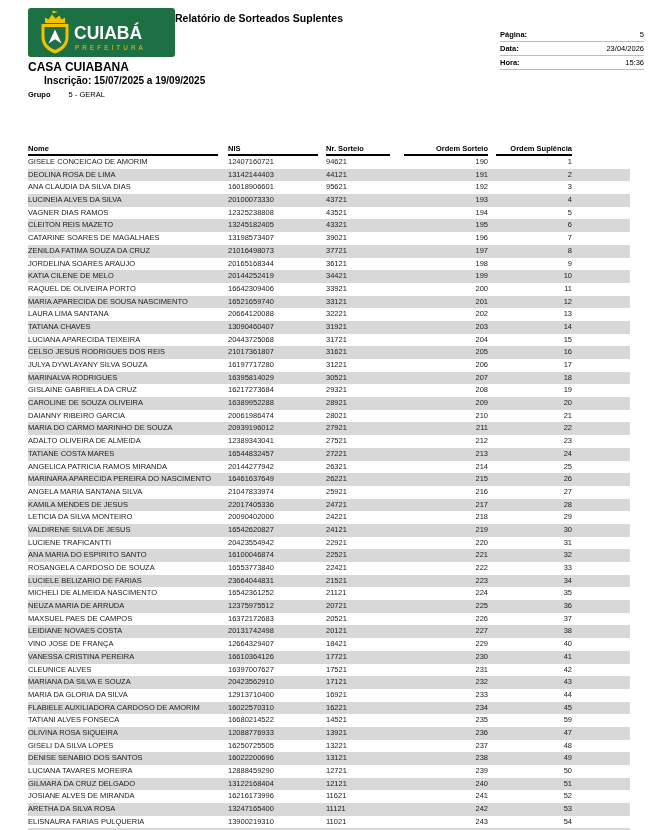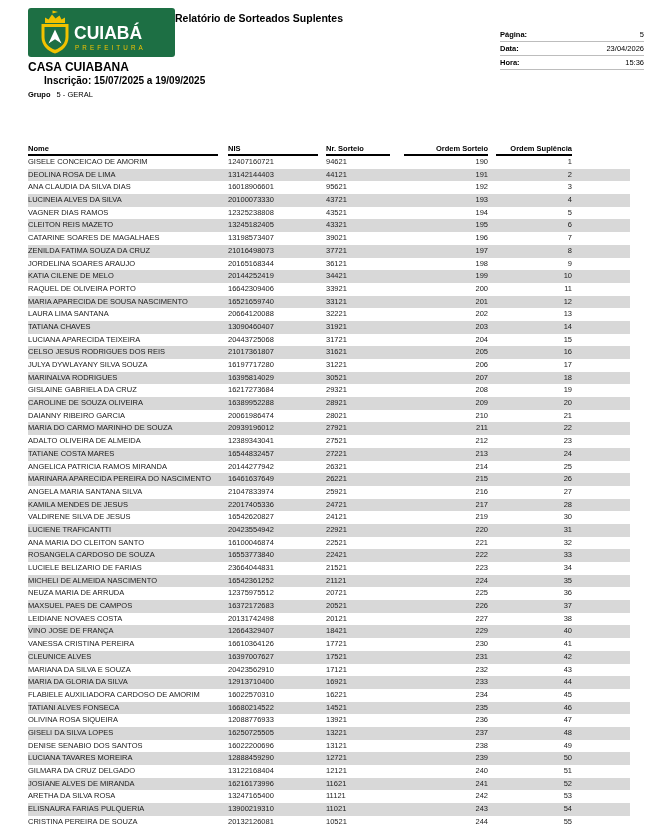--- a/index.html
+++ b/index.html
@@ -32,21 +32,21 @@
   }
   .meta-label { font-weight: bold; color: #000; }
   .meta-value { color: #000; }
 
   
   .program { position: absolute; left: 28px; top: 61px; }
   .program-name { font-size: 12px; font-weight: bold; color: #000; line-height: 13px; }
   .program-inscription { font-size: 10px; font-weight: bold; color: #000; line-height: 13px; padding-left: 16px; }
   .program-group { font-size: 7.5px; margin-top: 3px; }
   .program-group .glabel { font-weight: bold; color: #000; }
-  .program-group .gvalue { margin-left: 4px; color: #000; }
+  .program-group .gvalue { margin-left: 16px; color: #000; }
 
   
   table.report {
     position: absolute; left: 28px; top: 124px; width: 602px;
     border-collapse: collapse; table-layout: fixed;
   }
   table.report th {
     font-size: 7.5px; font-weight: bold; text-align: left;
     vertical-align: bottom; height: 16px; padding: 0; color: #000;
   }
@@ -365,37 +365,45 @@
         </tr>
         <tr>
           <td class="c0">KAMILA MENDES DE JESUS</td>
           <td class="c1">22017405336</td>
           <td class="c2">24721</td>
           <td class="c3">217</td>
           <td class="c4">28</td>
           <td class="c5"></td>
         </tr>
         <tr>
+          <td class="c0">LETICIA DA SILVA MONTEIRO</td>
+          <td class="c1">20090402000</td>
+          <td class="c2">24221</td>
+          <td class="c3">218</td>
+          <td class="c4">29</td>
+          <td class="c5"></td>
+        </tr>
+        <tr>
           <td class="c0">VALDIRENE SILVA DE JESUS</td>
           <td class="c1">16542620827</td>
           <td class="c2">24121</td>
           <td class="c3">219</td>
           <td class="c4">30</td>
           <td class="c5"></td>
         </tr>
         <tr>
           <td class="c0">LUCIENE TRAFICANTTI</td>
           <td class="c1">20423554942</td>
           <td class="c2">22921</td>
           <td class="c3">220</td>
           <td class="c4">31</td>
           <td class="c5"></td>
         </tr>
         <tr>
-          <td class="c0">ANA MARIA DO CLEITON SANTO</td>
+          <td class="c0">ANA MARIA DO ESPIRITO SANTO</td>
           <td class="c1">16100046874</td>
           <td class="c2">22521</td>
           <td class="c3">221</td>
           <td class="c4">32</td>
           <td class="c5"></td>
         </tr>
         <tr>
           <td class="c0">ROSANGELA CARDOSO DE SOUZA</td>
           <td class="c1">16553773840</td>
           <td class="c2">22421</td>
@@ -489,21 +497,21 @@
           <td class="c2">16221</td>
           <td class="c3">234</td>
           <td class="c4">45</td>
           <td class="c5"></td>
         </tr>
         <tr>
           <td class="c0">TATIANI ALVES FONSECA</td>
           <td class="c1">16680214522</td>
           <td class="c2">14521</td>
           <td class="c3">235</td>
-          <td class="c4">46</td>
+          <td class="c4">59</td>
           <td class="c5"></td>
         </tr>
         <tr>
           <td class="c0">OLIVINA ROSA SIQUEIRA</td>
           <td class="c1">12088776933</td>
           <td class="c2">13921</td>
           <td class="c3">236</td>
           <td class="c4">47</td>
           <td class="c5"></td>
         </tr>

